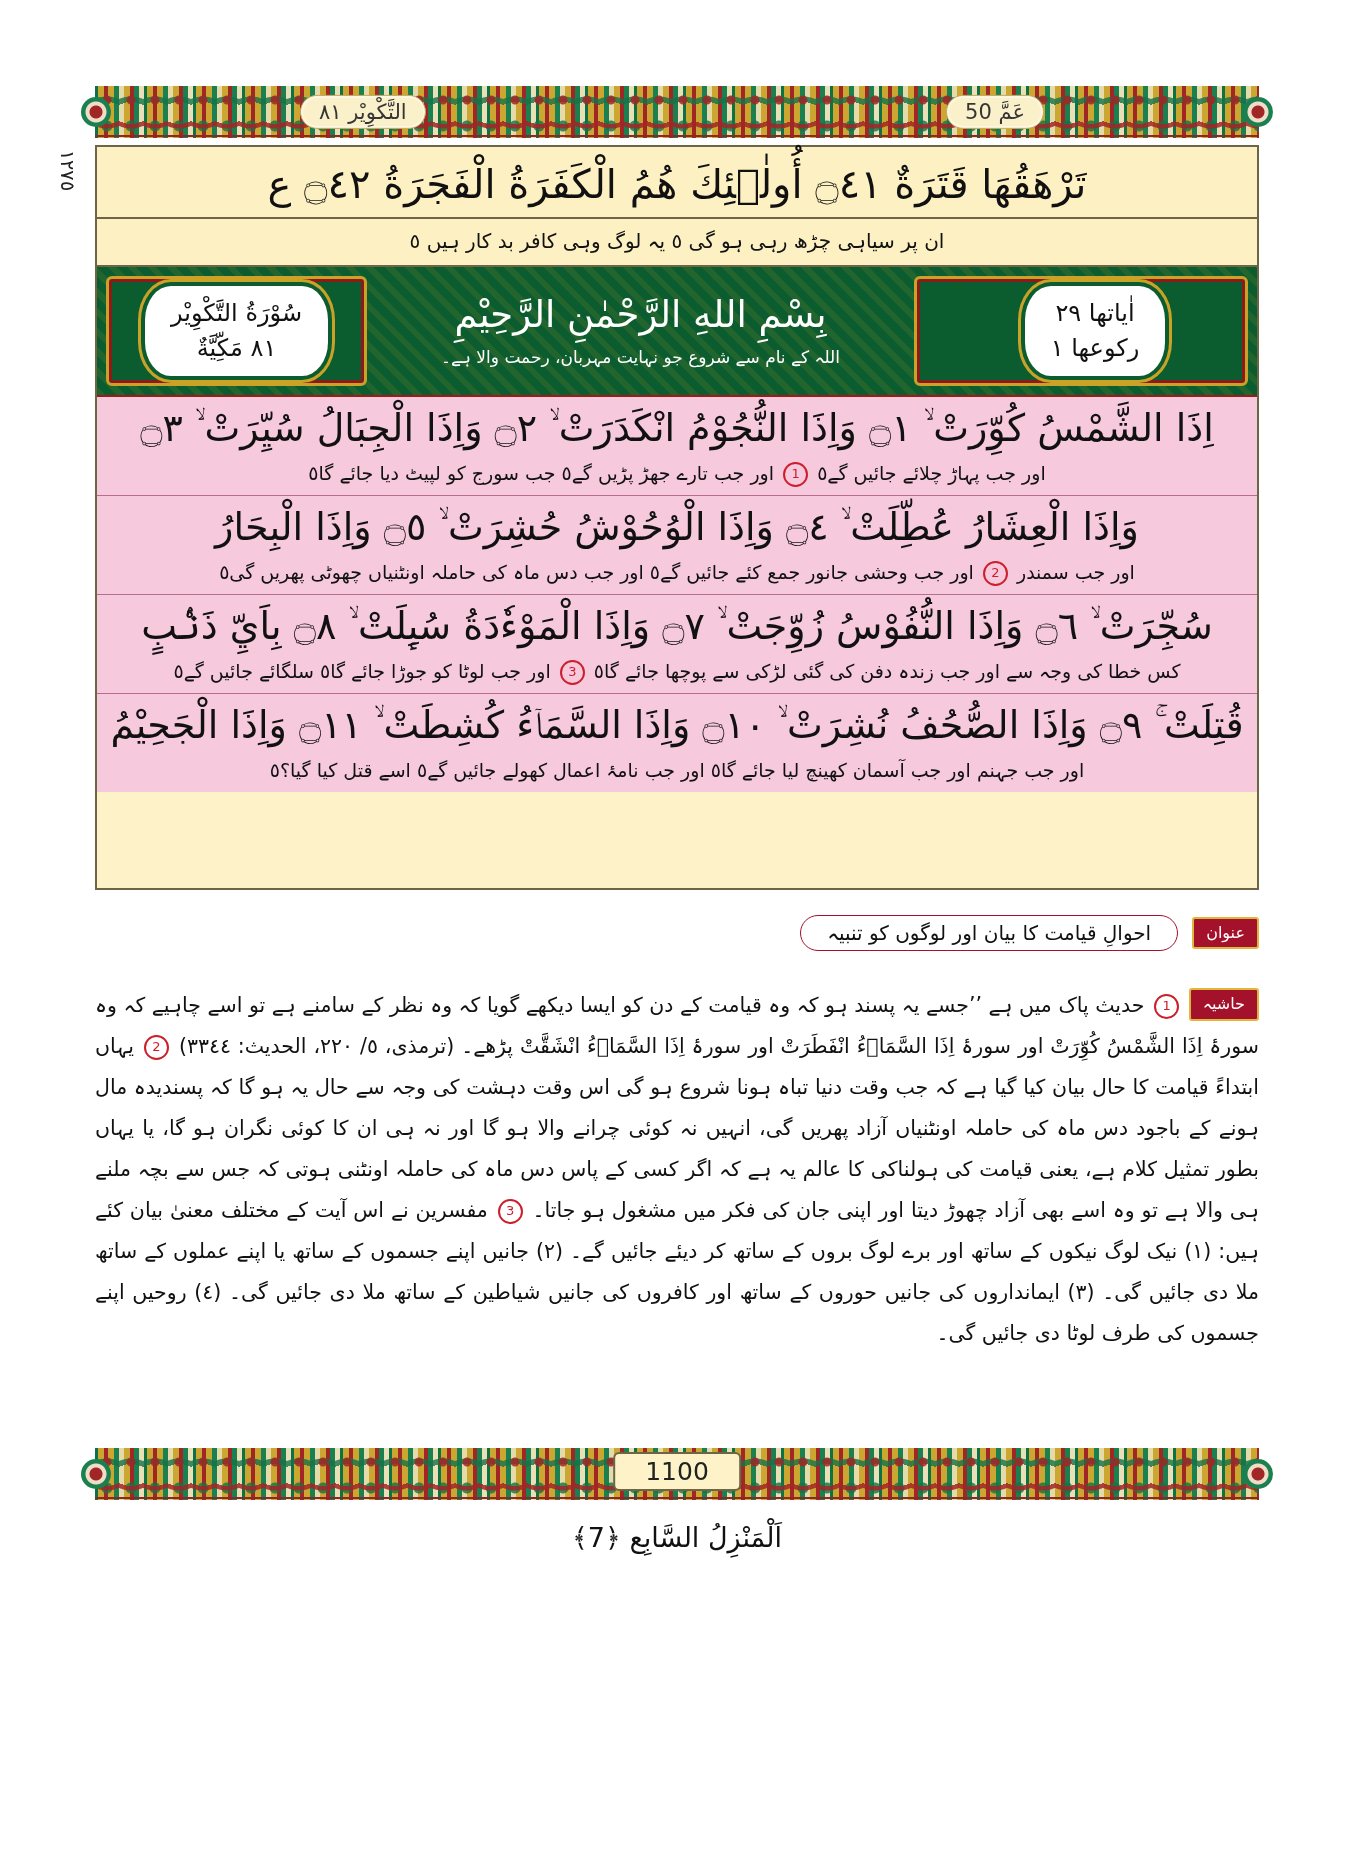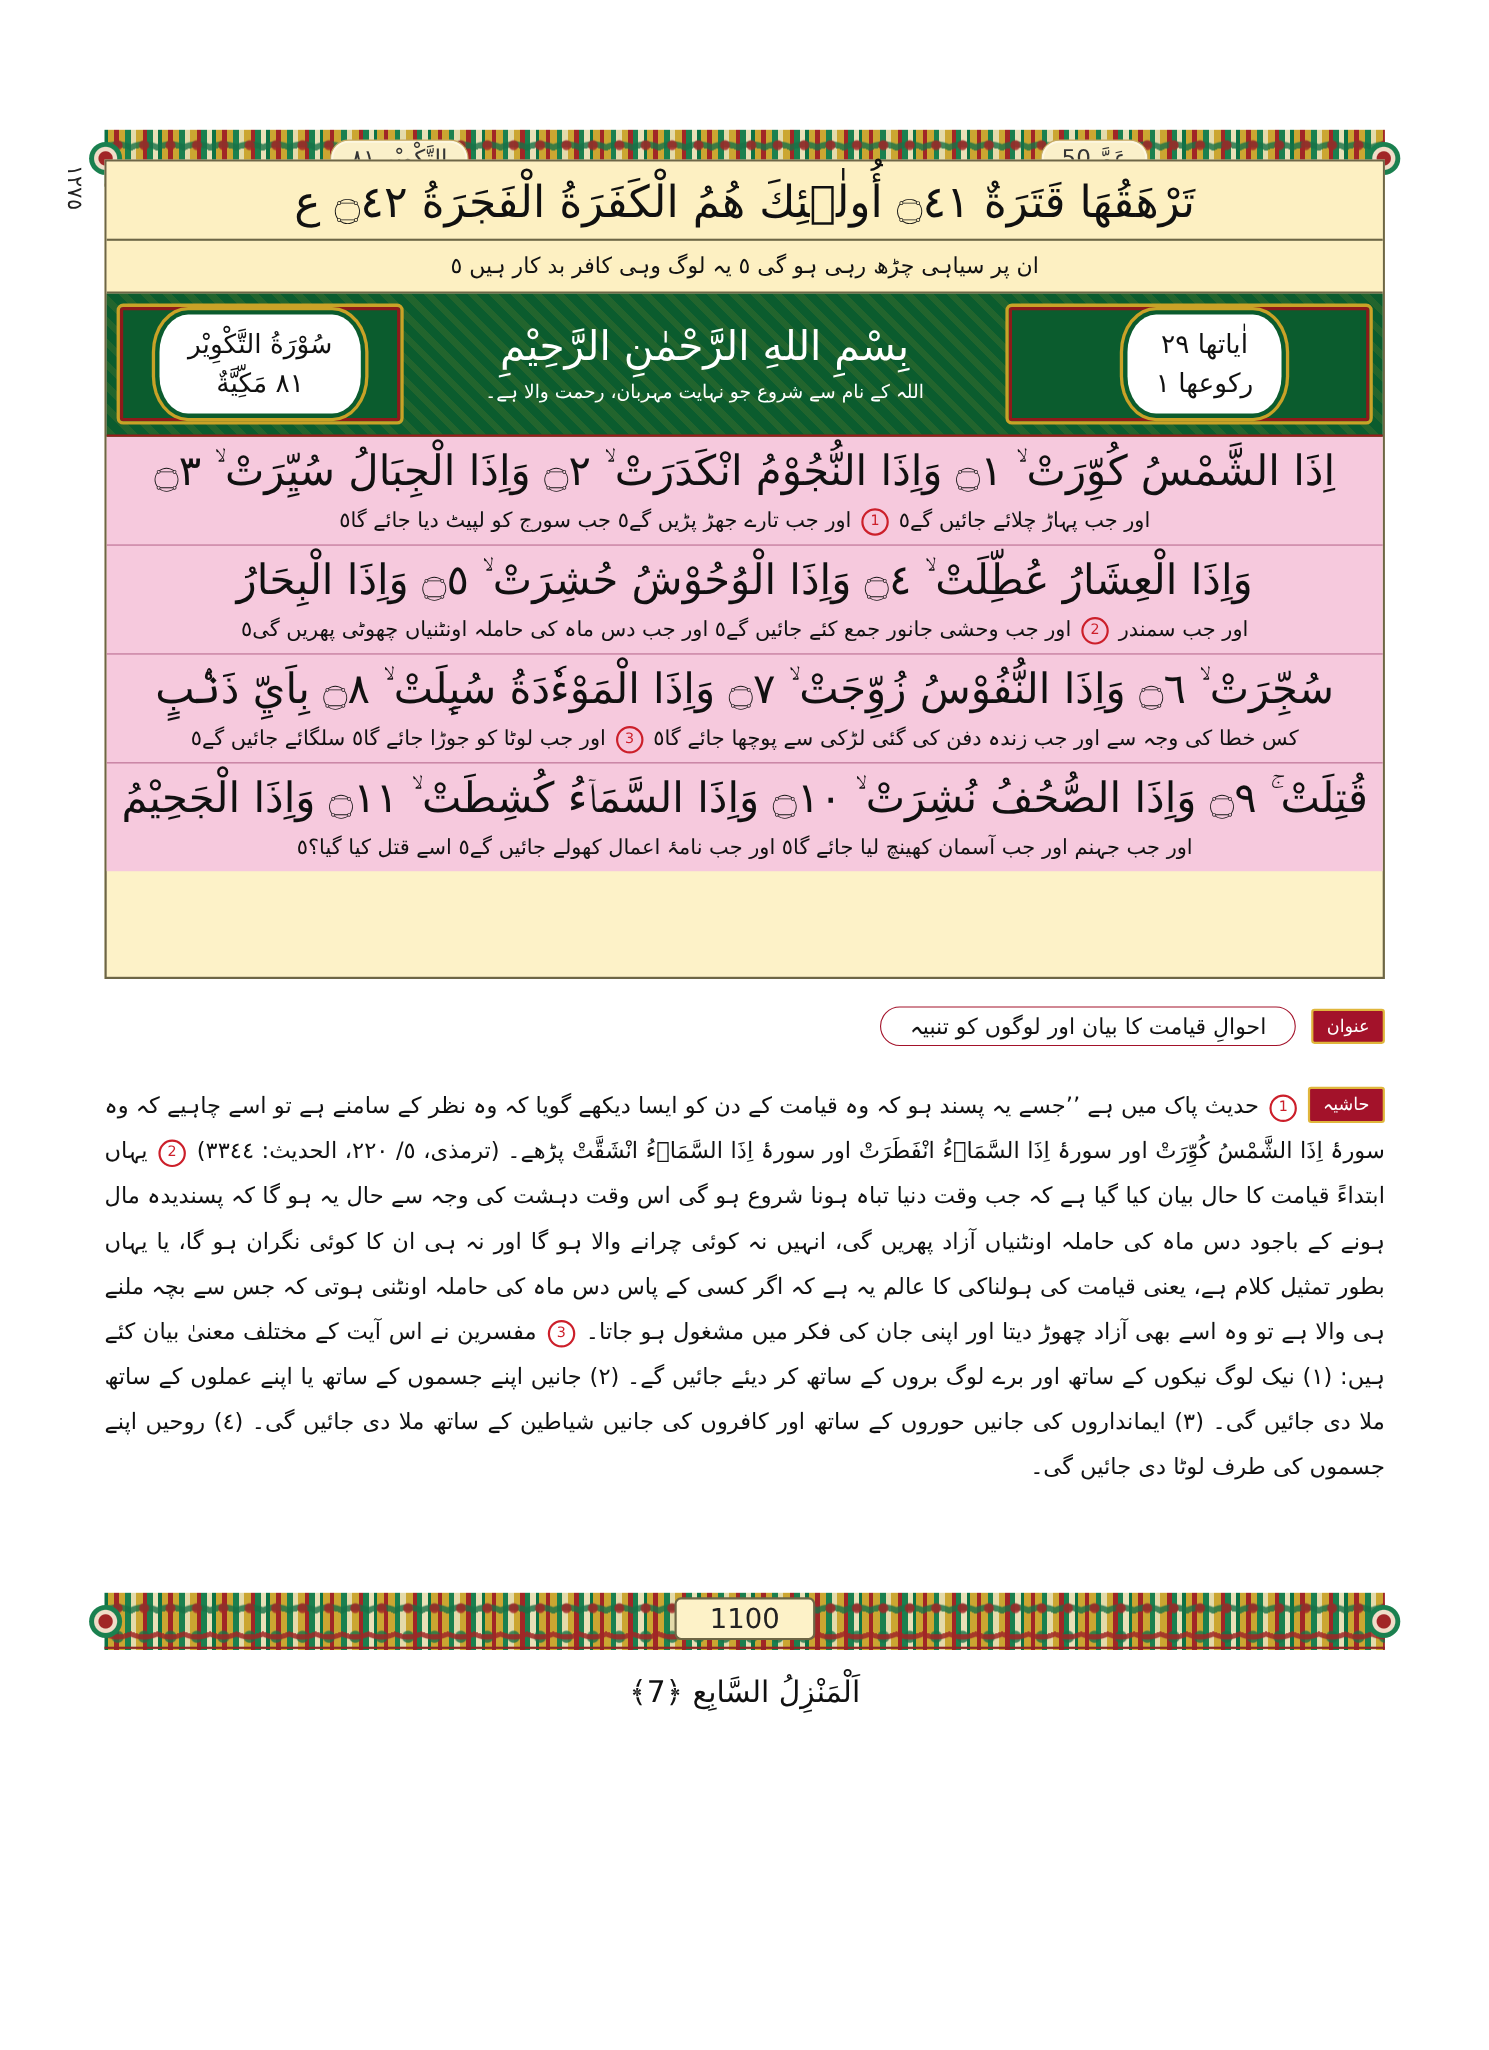--- a/index.html
+++ b/index.html
@@ -31,21 +31,21 @@
   .ornband::before{
     content:"";position:absolute;inset:0;
     background:
       repeating-radial-gradient(circle at 12px 14px, rgba(156,27,27,.85) 0 4px, rgba(0,0,0,0) 5px 24px),
       repeating-radial-gradient(circle at 12px 40px, rgba(11,106,62,.8) 0 5px, rgba(0,0,0,0) 6px 24px);
     background-size:24px 52px;
   }
   .ornband::after{
     content:"";position:absolute;left:0;right:0;bottom:1px;height:2px;background:#8a1b1b;
   }
-  .hdr-band{top:86px;left:95px;right:95px;margin-top:32px;}
+  .hdr-band{top:86px;left:95px;right:95px;}
   .ftr-band{top:1448px;left:95px;right:95px;}
 
   
   .cart{
     position:absolute;top:50%;transform:translateY(-50%);
     background:#faf0c8;border:1.5px solid #c2a45a;border-radius:18px;
     padding:3px 18px;z-index:4;
     font-family:"DejaVu Sans","Liberation Sans",sans-serif;
     font-size:21px;color:#2b2b2b;white-space:nowrap;line-height:1.25;
     box-shadow:0 0 0 2px #fdf7e0 inset;

